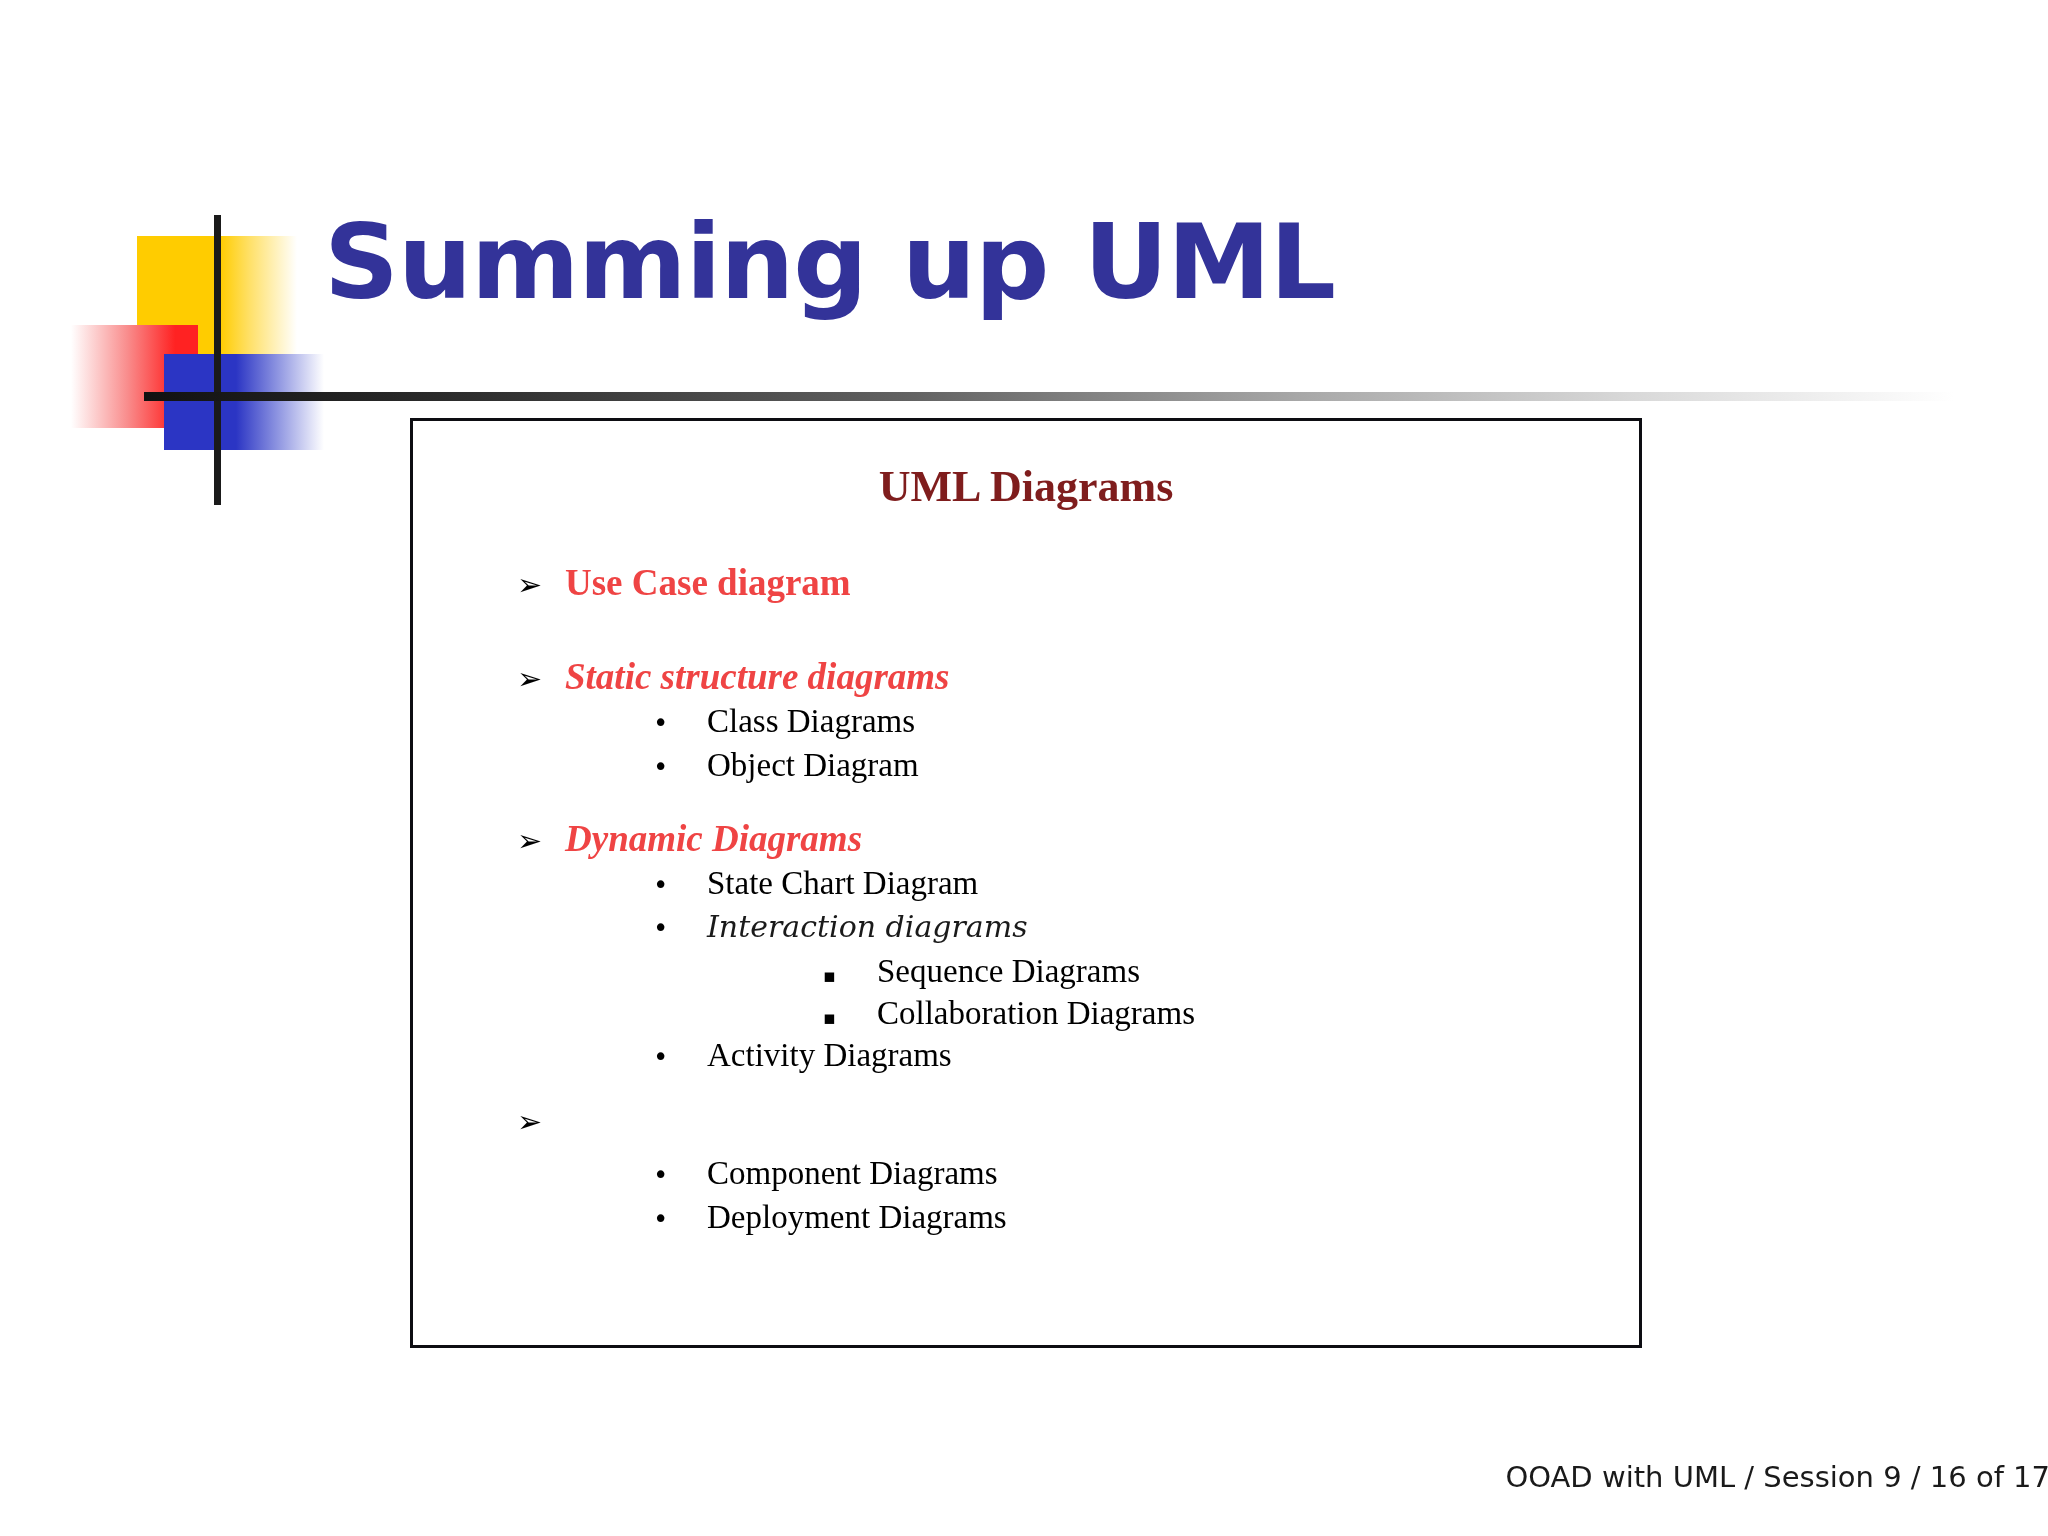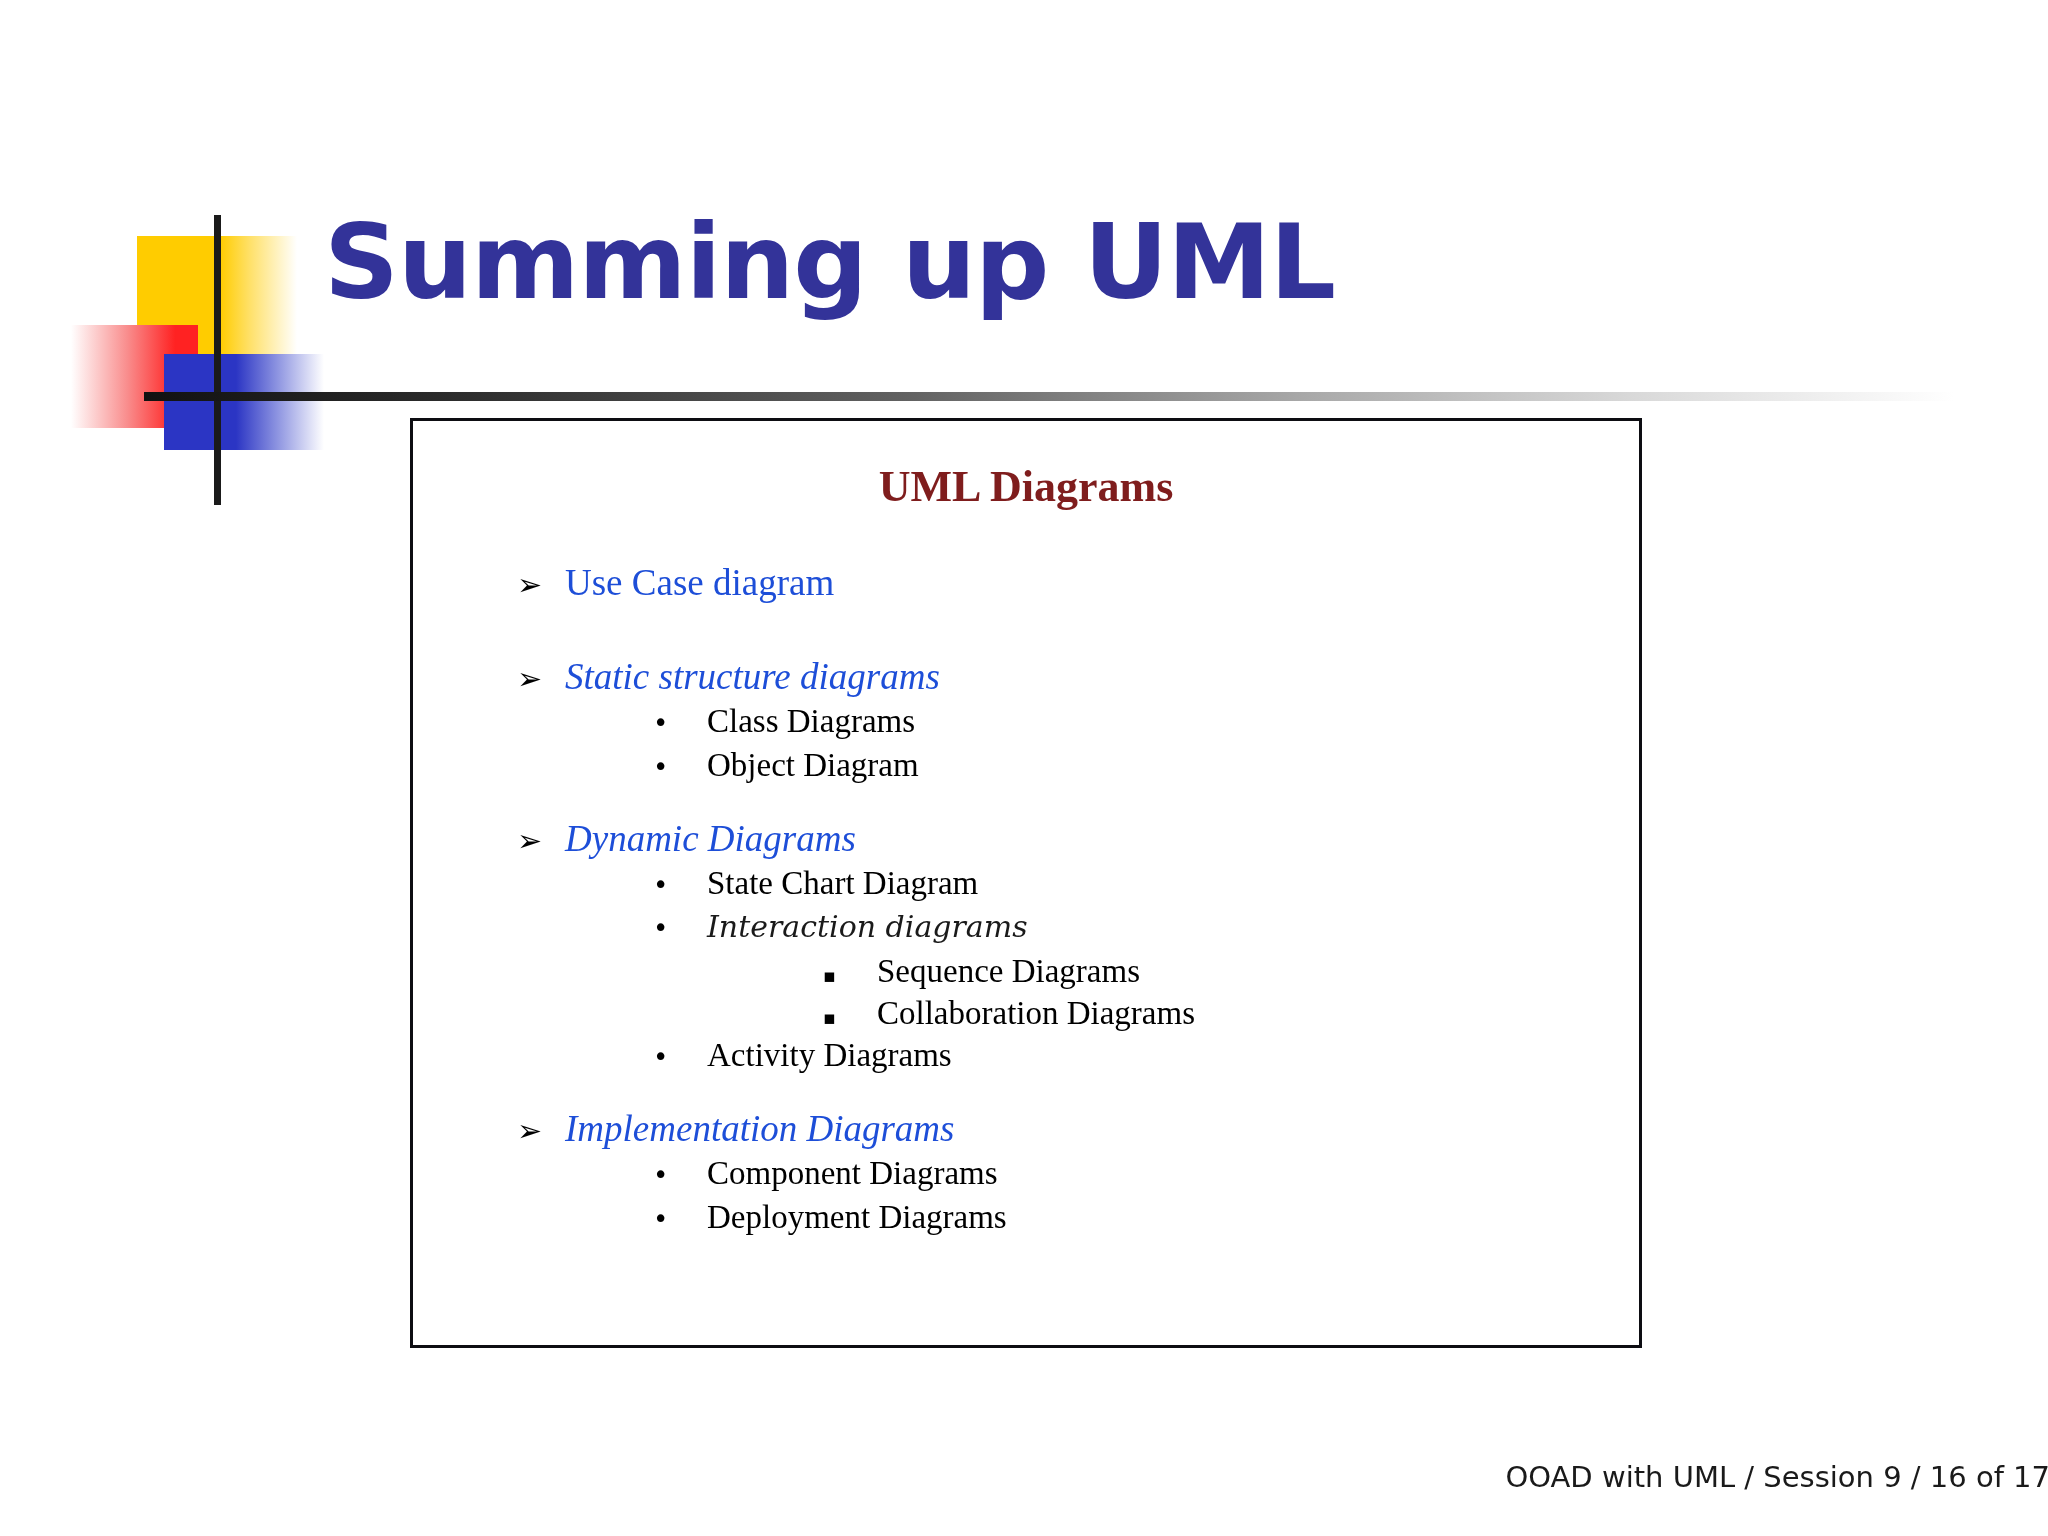--- a/index.html
+++ b/index.html
@@ -125,23 +125,23 @@
   .lvl1 .bullet {
     font-family: "DejaVu Sans", sans-serif;
     font-size: 30px;
     line-height: 1;
     width: 48px;
     flex: 0 0 48px;
     color: #000000;
   }
   .lvl1 .txt {
     font-family: "Liberation Serif", serif;
-    font-weight: normal;
+    font-weight: bold;
     font-size: 37px;
-    color: #1d4ed8;
+    color: #ef4444;
     white-space: nowrap;
   }
   .lvl1.italic .txt {
     font-style: italic;
   }
 
   
   .lvl2 {
     display: flex;
     align-items: baseline;
@@ -280,21 +280,20 @@
 
       <div class="lvl2 row-h2">
         <span class="bullet">•</span>
         <span class="txt">Activity Diagrams</span>
       </div>
 
       <div class="gap-md"></div>
 
       <div class="lvl1 italic row-h1">
         <span class="bullet">➢</span>
-        <span class="txt">Implementation Diagrams</span>
       </div>
 
       <div class="lvl2 row-h2">
         <span class="bullet">•</span>
         <span class="txt">Component Diagrams</span>
       </div>
 
       <div class="lvl2 row-h2">
         <span class="bullet">•</span>
         <span class="txt">Deployment Diagrams</span>

